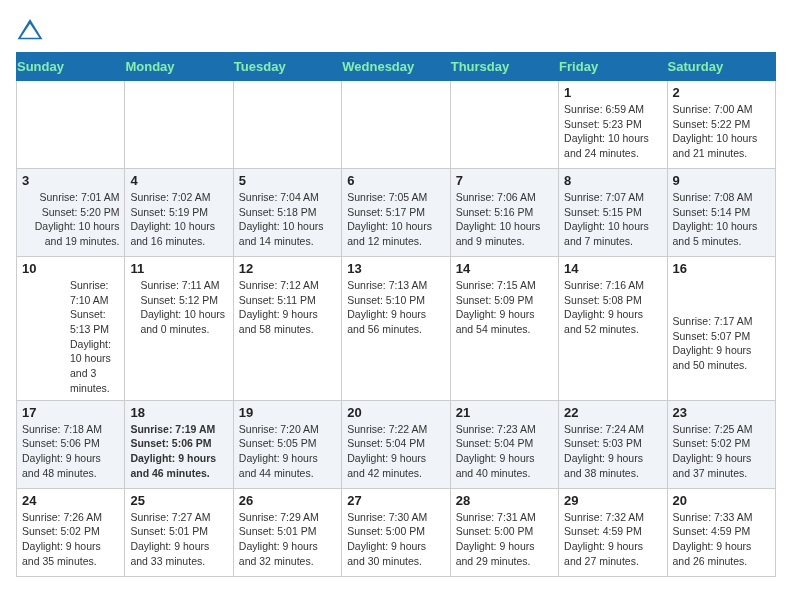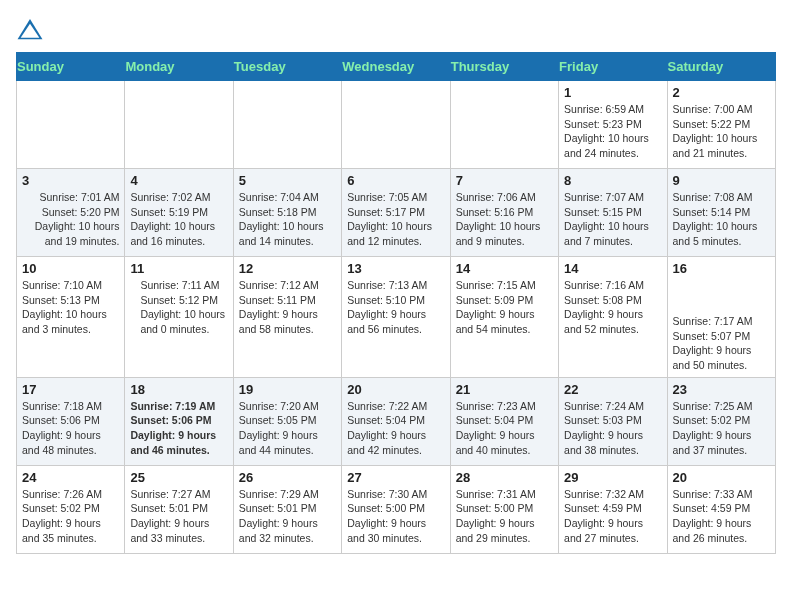--- a/index.html
+++ b/index.html
@@ -179,21 +179,21 @@
         <td>
           <span class="day-number">9</span>
           <div class="day-detail" style="white-space: pre-line;">Sunrise: 7:08 AM
 Sunset: 5:14 PM
 Daylight: 10 hours and 5 minutes.</div>
         </td>
       </tr>
       <tr>
         <td>
           <span class="day-number">10</span>
-          <div class="day-detail" style="white-space: pre-line;">Sunrise: 7:10 AM
+          <div class="day-detail" style="white-space: pre-line; margin-left: 48px;">Sunrise: 7:10 AM
 Sunset: 5:13 PM
 Daylight: 10 hours and 3 minutes.</div>
         </td>
         <td>
           <span class="day-number">11</span>
           <div class="day-detail" style="white-space: pre-line; margin-left: 10px;">Sunrise: 7:11 AM
 Sunset: 5:12 PM
 Daylight: 10 hours and 0 minutes.</div>
         </td>
         <td>

